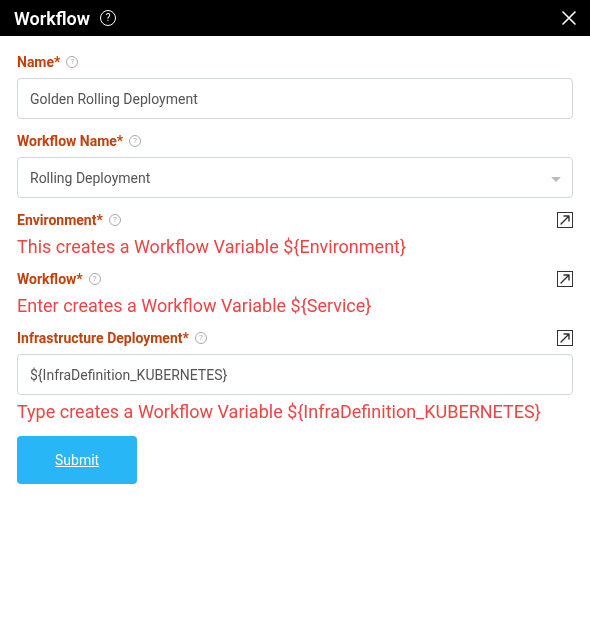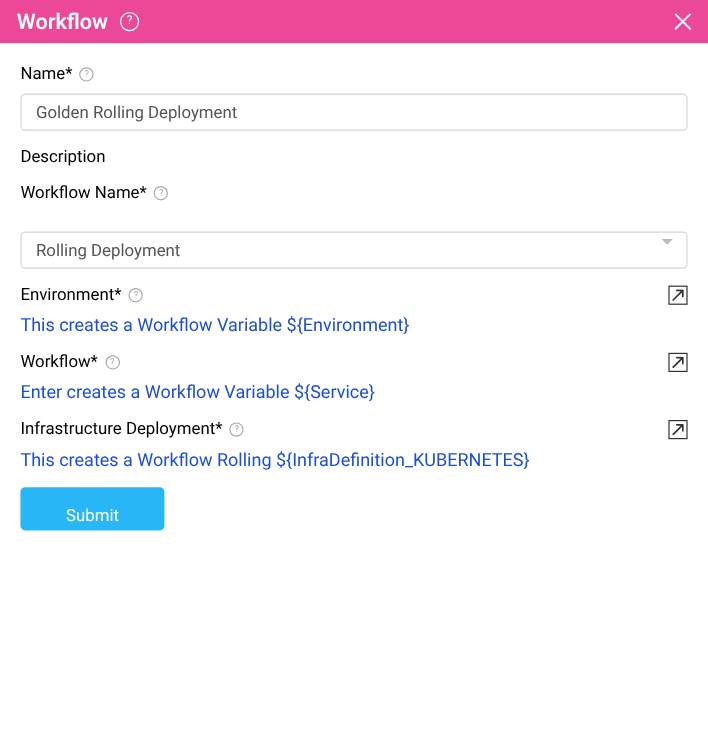--- a/index.html
+++ b/index.html
@@ -5,21 +5,21 @@
   * { box-sizing: border-box; margin: 0; padding: 0; }
   body {
     font-family: -apple-system, BlinkMacSystemFont, "Segoe UI", Roboto, Helvetica, Arial, sans-serif;
     width: 590px;
     height: 623px;
     background: #fff;
     color: #333;
     font-size: 14px;
   }
   .header {
-    background: #ec4899;
+    background: #000000;
     color: #fff;
     height: 36px;
     display: flex;
     align-items: center;
     padding: 0 14px;
     justify-content: space-between;
   }
   .header-left {
     display: flex;
     align-items: center;
@@ -49,52 +49,51 @@
     position: relative;
   }
   .field-label-row {
     display: flex;
     align-items: center;
     gap: 6px;
     margin-bottom: 8px;
   }
   .field-label {
     font-size: 14px;
-    color: #000000;
-    font-weight: 400;
+    color: #c2410c;
+    font-weight: 700;
   }
   .help-icon {
     width: 12px; height: 12px;
     border: 1px solid #aaa;
     border-radius: 50%;
     display: inline-flex;
     align-items: center;
     justify-content: center;
     font-size: 8px;
     color: #aaa;
     line-height: 1;
   }
   .input, .select {
     width: 100%;
-    height: 31px;
+    height: 41px;
     border: 1px solid #d0d6dc;
     border-radius: 4px;
     padding: 0 12px;
     font-size: 14px;
     color: #555;
     background: #fff;
     font-family: inherit;
   }
   .input::placeholder { color: #aaa; }
   .select {
     appearance: none;
     -webkit-appearance: none;
     background: #fff;
     padding-right: 23px;
-    margin-top: 16px;
   }
   .select-wrap {
     position: relative;
   }
   .select-caret {
     position: absolute;
     right: 12px;
     top: 50%;
     transform: translateY(-50%);
     pointer-events: none;
@@ -105,34 +104,35 @@
     border: 1.3px solid #333;
     display: inline-flex;
     align-items: center;
     justify-content: center;
     position: absolute;
     right: 0;
     top: 0;
   }
   .link-icon-box svg { display: block; }
   .helper-text {
-    color: #1d4ed8;
-    font-size: 15px;
+    color: #ef4444;
+    font-size: 18px;
     margin-top: 6px;
   }
   .submit-btn {
     background: #29b6f6;
     color: #fff;
     border: none;
     border-radius: 4px;
-    height: 36px;
+    height: 48px;
     padding: 16px 38px;
     font-size: 14px;
     cursor: pointer;
     font-family: inherit;
+    text-decoration: underline;
   }
   .label-right-icon-row {
     display: flex;
     align-items: center;
     justify-content: space-between;
     margin-bottom: 8px;
   }
   .label-right-icon-row .field-label-row {
     margin-bottom: 0;
     justify-content: space-between;
@@ -159,23 +159,20 @@
   <div class="field">
     <div class="field-label-row">
       <span class="field-label">Name*</span>
       <span class="help-icon">?</span>
     </div>
     <input class="input" type="text" value="Golden Rolling Deployment" style="">
   </div>
 
   
   <div class="field">
-    <div class="field-label-row">
-      <span class="field-label">Description</span>
-    </div>
   </div>
 
   
   <div class="field">
     <div class="field-label-row">
       <span class="field-label">Workflow Name*</span>
       <span class="help-icon">?</span>
     </div>
     <div class="select-wrap">
       <input readonly="" class="select" value="Rolling Deployment" style="">
@@ -225,18 +222,19 @@
       <div class="field-label-row">
         <span class="field-label">Infrastructure Deployment*</span>
         <span class="help-icon">?</span>
       </div>
       <span class="link-icon-box" style="position:static;">
         <svg width="10" height="10" viewBox="0 0 10 10">
             <path d="M1 9 L9 1 M4 1 H9 V6" stroke="#333" stroke-width="1.4" fill="none" stroke-linecap="round" stroke-linejoin="round"></path>
           </svg>
       </span>
     </div>
-    <div class="helper-text">This creates a Workflow Rolling ${InfraDefinition_KUBERNETES}</div>
+    <input class="input" type="text" value="${InfraDefinition_KUBERNETES}" style="">
+    <div class="helper-text">Type creates a Workflow Variable ${InfraDefinition_KUBERNETES}</div>
   </div>
 
   <button class="submit-btn">Submit</button>
 
 </div>
 
 </body></html>

